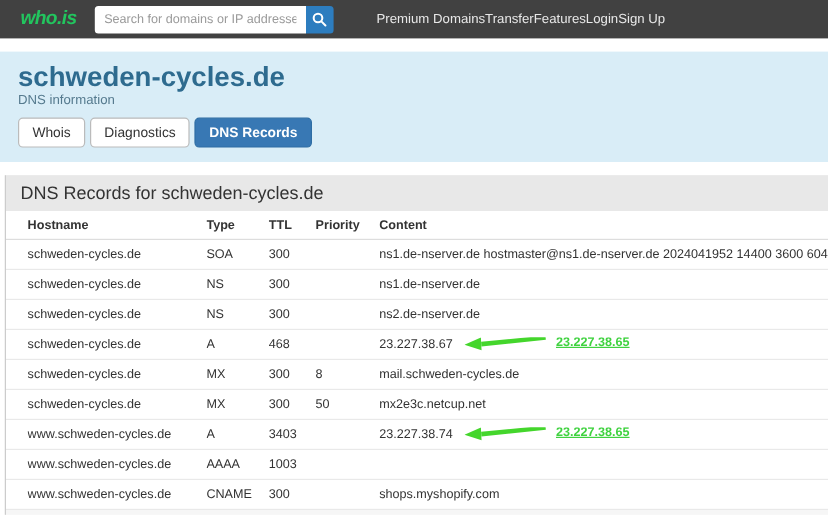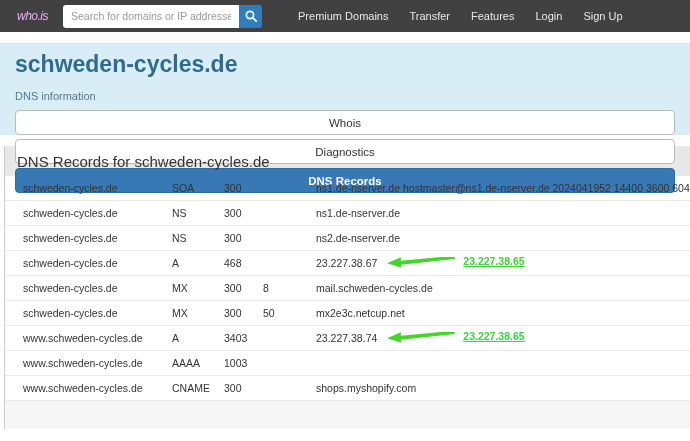--- a/index.html
+++ b/index.html
@@ -1,37 +1,37 @@
 <!DOCTYPE html>
 <html><head>
 <meta charset="utf-8">
 <style>
   * { margin:0; padding:0; box-sizing:border-box; }
   html,body { width:690px; height:441px; overflow:hidden; background:#fff;
               font-family:"Liberation Sans", sans-serif; }
 
   
   .topbar { height:32px; background:#414141; display:flex; align-items:center; padding:0 0 0 17px; }
-  .logo { color:#f0abfc; font-size:12px; font-weight:normal; font-style:italic; letter-spacing:-0.5px;
+  .logo { color:#22c55e; font-size:16px; font-weight:bold; font-style:italic; letter-spacing:-0.5px;
           text-decoration:none; cursor:pointer; }
   .searchbox { display:flex; margin-left:15px; height:23px; }
   .searchbox input { width:176px; height:23px; border:none; border-radius:3px 0 0 3px;
                      padding:0 8px; font-size:10.5px; color:#333; outline:none;
                      font-family:"Liberation Sans", sans-serif; }
   .searchbox input::placeholder { color:#9a9a9a; }
   .search-btn { width:23px; height:23px; border:none; border-radius:0 3px 3px 0;
                 background:#2d7dbf; cursor:pointer; display:flex; align-items:center; justify-content:center; }
-  .mainnav { display:flex; margin-left:36px; gap:21px; }
+  .mainnav { display:flex; margin-left:36px; }
   .mainnav a { color:#e8e8e8; font-size:11px; text-decoration:none; cursor:pointer; white-space:nowrap; }
 
   
   .hero { margin-top:11px; height:92px; background:#d9edf7; padding:9px 15px 0 15px; }
   .hero h1 { font-size:23px; font-weight:bold; color:#2e6b8f; line-height:1.1; }
-  .hero .subtitle { font-size:11px; color:#557a8e; margin-top:13px; }
-  .tabs { display:flex; gap:4px; margin-top:8px;flex-direction:column; }
+  .hero .subtitle { font-size:11px; color:#557a8e; margin-top:1px; }
+  .tabs { display:flex; gap:4px; margin-top:8px; }
   .tab { height:25px; padding:0 11px; font-size:11.5px; color:#333; background:#fff;
          border:1px solid #bbb; border-radius:4px; cursor:pointer;
          font-family:"Liberation Sans", sans-serif; }
   .tab.active { background:#3878b4; border-color:#2e6da4; color:#fff; font-weight:bold; }
 
   
   .panel { margin-top:11px; margin-left:4px; border-left:1px solid #ccc;
            background:#f6f6f6; height:283px; }
   .section-title { height:30px; background:#e8e8e8; color:#333; font-size:15px;
                    display:flex; align-items:center; padding-left:12px; }
@@ -81,20 +81,27 @@
     <div class="tabs">
       <button class="tab">Whois</button>
       <button class="tab">Diagnostics</button>
       <button class="tab active">DNS Records</button>
     </div>
   </section>
 
   <main class="panel">
     <div class="section-title">DNS Records for schweden-cycles.de</div>
     <div class="table">
+      <div class="tr thead">
+        <div class="td">Hostname</div>
+        <div class="td">Type</div>
+        <div class="td">TTL</div>
+        <div class="td">Priority</div>
+        <div class="td">Content</div>
+      </div>
       <div id="rows">
   <div class="tr">
     <div class="td">schweden-cycles.de</div>
     <div class="td">SOA</div>
     <div class="td">300</div>
     <div class="td"></div>
     <div class="td c-content">
       <span>ns1.de-nserver.de hostmaster@ns1.de-nserver.de 2024041952 14400 3600 604800 600</span>
 
     </div>

